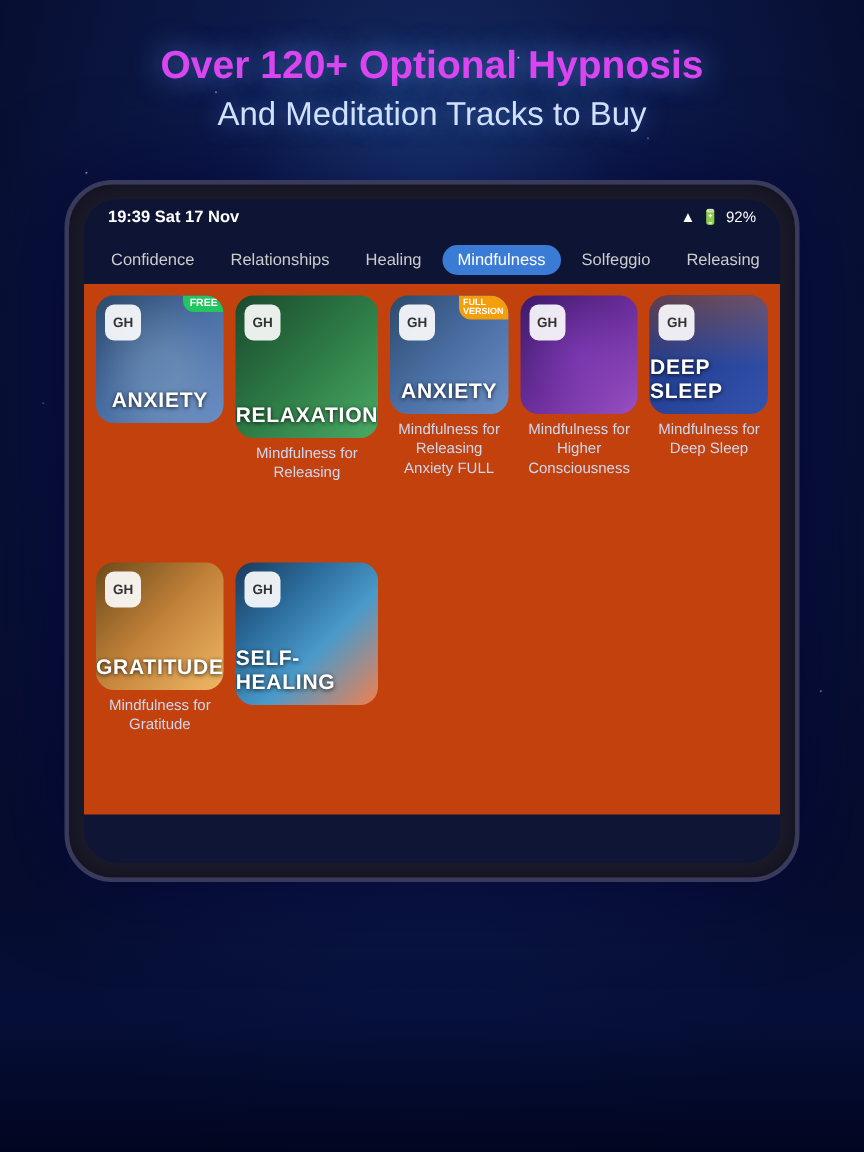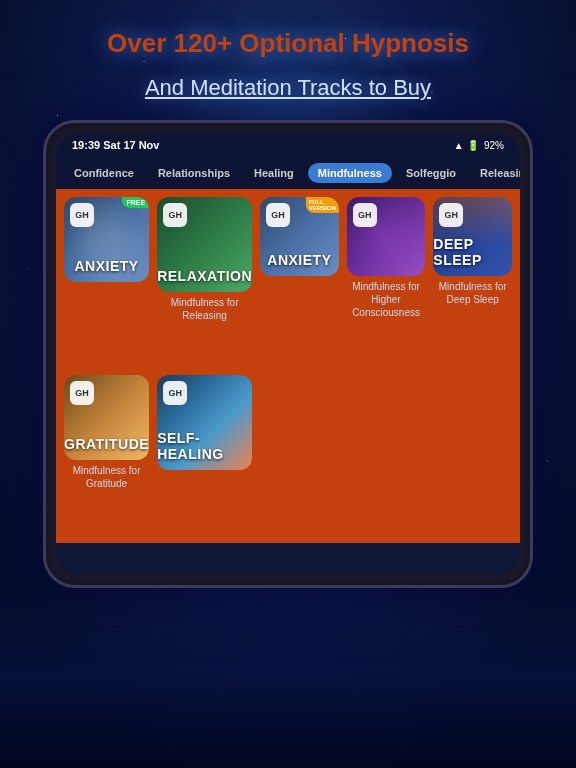--- a/index.html
+++ b/index.html
@@ -51,31 +51,30 @@
       position: absolute;
       top: 28px;
       left: 0;
       right: 0;
       text-align: center;
       z-index: 10;
     }
     .header-title {
       font-size: 26px;
       font-weight: 800;
-      color: #c2410c;
+      color: #d946ef;
       text-shadow: 0 0 20px rgba(100,150,255,0.8);
       line-height: 1.2;
     }
     .header-subtitle {
       font-size: 22px;
       font-weight: 400;
       color: #d0e0ff;
       text-shadow: 0 0 15px rgba(100,150,255,0.6);
-      margin-top: 16px;
-      text-decoration: underline;
+      margin-top: 4px;
     }
 
     
     .ipad-frame {
       position: absolute;
       top: 120px;
       left: 50%;
       transform: translateX(-50%);
       width: 490px;
       height: 468px;
@@ -145,21 +144,21 @@
       gap: 4px;
       padding: 6px 8px;
       background: rgba(15,21,53,0.95);
       overflow-x: auto;
     }
     .filter-tabs::-webkit-scrollbar { display: none; }
     .tab-item {
       padding: 4px 10px;
       border-radius: 12px;
       font-size: 11px;
-      font-weight: 700;
+      font-weight: 400;
       white-space: nowrap;
       color: #ccc;
       background: transparent;
       border: none;
       cursor: pointer;
     }
     .tab-item.active {
       background: #3a7bd5;
       color: #fff;
     }
@@ -355,20 +354,21 @@
         </div>
         <div class="item-title">Mindfulness for Releasing</div>
       </div>
 
       <div class="grid-item">
         <div class="album-art art-anxiety-full">
           <div class="gh-logo">GH</div>
           <div class="badge full" style="font-size:6px; padding:2px 3px;">FULL<br>VERSION</div>
           <span class="album-label">Anxiety</span>
         </div>
+        <div class="item-title">Mindfulness for Releasing Anxiety FULL</div>
       </div>
 
       <div class="grid-item">
         <div class="album-art art-higher">
           <div class="gh-logo">GH</div>
         </div>
         <div class="item-title">Mindfulness for Higher Consciousness</div>
       </div>
 
       <div class="grid-item">

